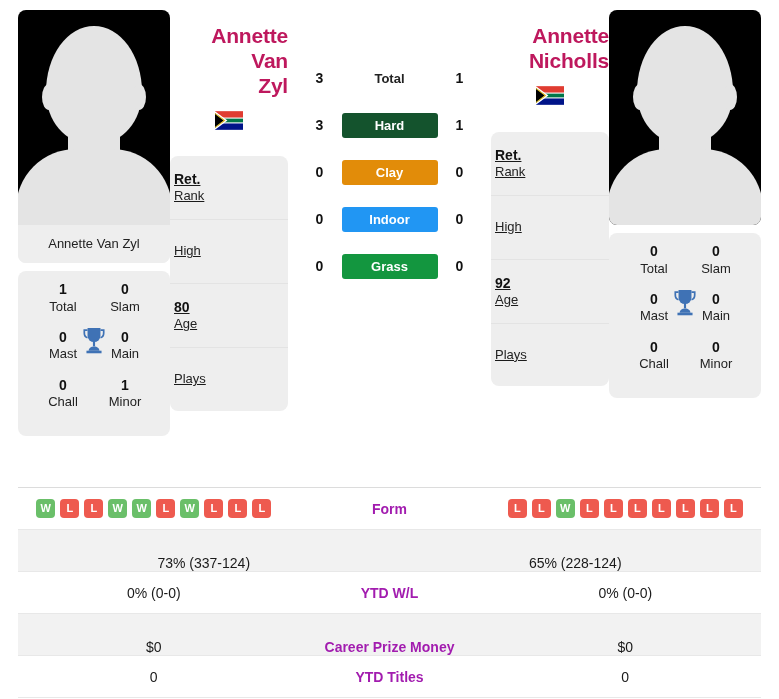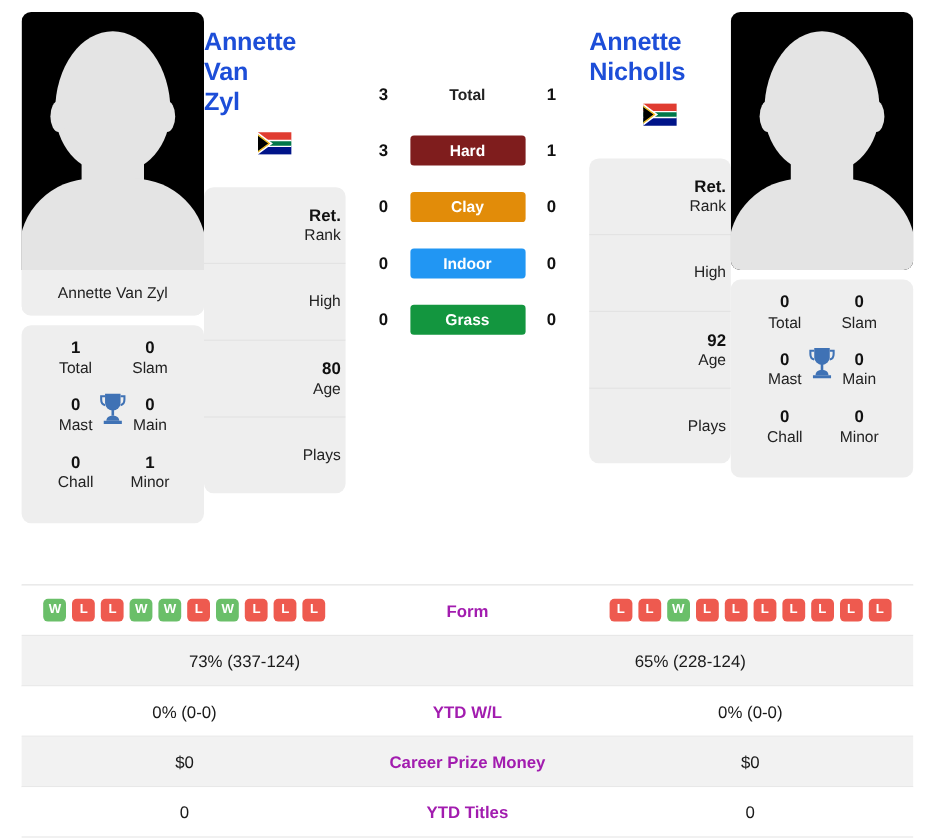--- a/index.html
+++ b/index.html
@@ -134,48 +134,49 @@
     height: 28px;
   }
 
   
   .name-col {
     width: 118px;
     flex: 0 0 118px;
     padding-top: 14px;
   }
   .pname {
-    text-align: left;
+    text-align: right;
     font-size: 21px;
     font-weight: bold;
     line-height: 1.18;
-    color: #1d4ed8;
+    color: #be185d;
     letter-spacing: -0.2px;
   }
   .flag-wrap {
     text-align: center;
     margin-top: 12px;
     height: 24px;
   }
   .flag {
     display: inline-block;
     width: 28px;
     height: 19px;
     vertical-align: middle;
   }
   .statbox {
     margin-top: 22px;
     background: #eeeeee;
     border-radius: 8px;
     overflow: hidden;
   }
   .statcell {
-    text-align: right;
+    text-align: left;
     padding: 14px 4px;
     border-bottom: 1px solid #e3e3e3;
+    text-decoration: underline;
   }
   .statcell:last-child { border-bottom: none; }
   .stat-val {
     font-size: 14px;
     font-weight: bold;
     color: #111;
     line-height: 1.3;
   }
   .stat-lbl {
     font-size: 13px;
@@ -227,21 +228,21 @@
     top: 487px;
     width: 743px;
     border-top: 1px solid #dcdcdc;
   }
   .trow {
     display: flex;
     align-items: center;
     height: 41px;
     border-bottom: 1px solid #e8e8e8;
   }
-  .trow.alt { background: #f2f2f2; }
+  .trow.alt { background: #f2f2f2; align-items: flex-end; }
   .trow.plainbg { background: #ffffff; }
   .tcell-side {
     flex: 1 1 0;
     text-align: center;
     font-size: 14px;
     color: #1a1a1a;
   }
   .tcell-mid {
     width: 200px;
     flex: 0 0 200px;
@@ -369,21 +370,21 @@
     </div>
 
     <div class="center-col" id="h2h">
         <div class="srow">
           <div class="score">3</div>
           <div class="surface-label plain">Total</div>
           <div class="score">1</div>
         </div>
         <div class="srow">
           <div class="score">3</div>
-          <div class="surface-label tinted" style="background: #7f1d1d;">Hard</div>
+          <div class="surface-label tinted" style="background: #14532d;">Hard</div>
           <div class="score">1</div>
         </div>
         <div class="srow">
           <div class="score">0</div>
           <div class="surface-label tinted" style="background: rgb(226, 140, 9);">Clay</div>
           <div class="score">0</div>
         </div>
         <div class="srow">
           <div class="score">0</div>
           <div class="surface-label tinted" style="background: rgb(33, 150, 243);">Indoor</div>

